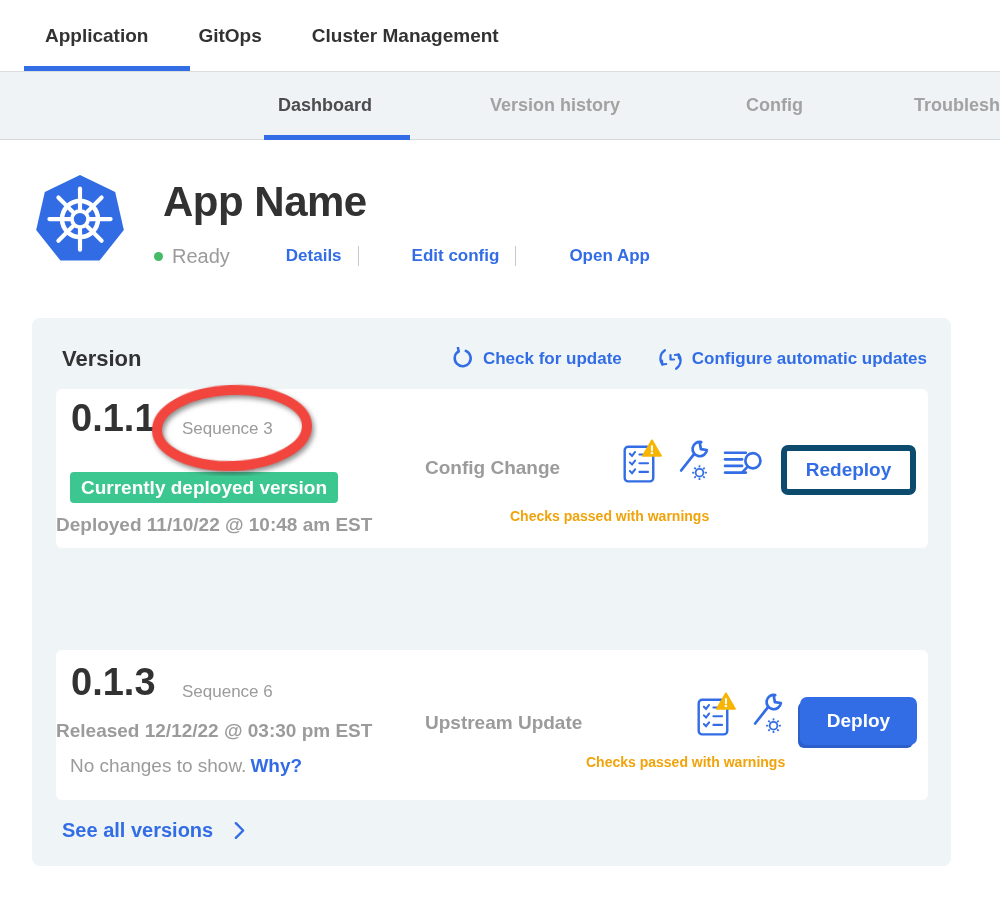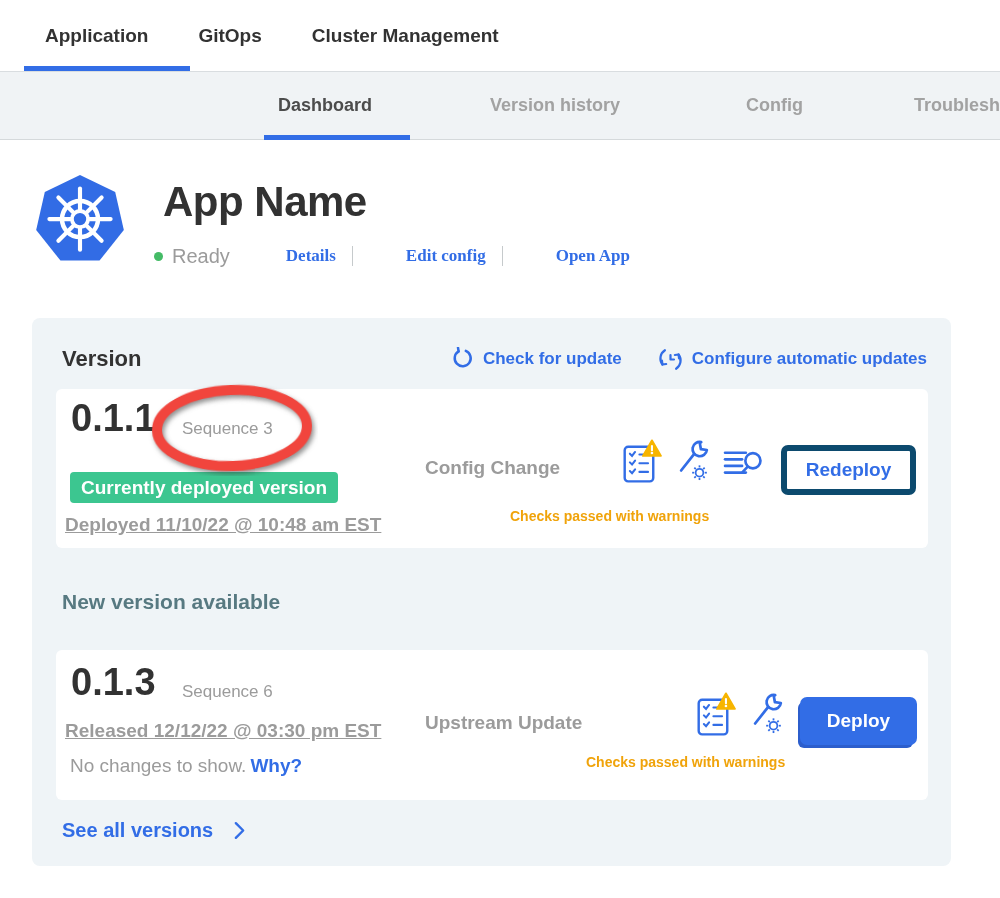--- a/index.html
+++ b/index.html
@@ -21,21 +21,21 @@
   .sub-tab.active { color:#4c4c4c; }
   .sub-tab.t0 { left:278px; } .sub-tab.t1 { left:490px; } .sub-tab.t2 { left:746px; } .sub-tab.t3 { left:914px; }
   .sub-underline { position:absolute; left:264px; bottom:-1px; width:146px; height:5px; background:#326de6; }
 
   
   .app-logo { position:absolute; left:35px; top:172px; width:90px; height:96px; }
   .app-name { position:absolute; left:163px; top:178px; font-size:42px; font-weight:700; color:#323232; letter-spacing:-0.5px; }
   .status-row { position:absolute; left:154px; top:243px; height:26px; display:flex; align-items:center; }
   .status-dot { width:9px; height:9px; border-radius:50%; background:#44bb66; margin-right:9px; }
   .status-text { font-size:20px; font-weight:500; color:#9b9b9b; margin-right:19px; }
-  .header-link { border:none; background:none; font-family:Liberation Serif, serif; font-size:17px; font-weight:700; color:#326de6; cursor:pointer;padding-left:37px; }
+  .header-link { border:none; background:none; font-family:Liberation Sans, sans-serif; font-size:17px; font-weight:700; color:#326de6; cursor:pointer;padding-left:37px; }
   .link-divider { width:1px; height:20px; background:#c6cacc; margin:0 16px; }
 
   
   .version-card { position:absolute; left:32px; top:318px; width:919px; height:548px; background:#eff4f7; border-radius:8px; }
   .card-header { position:absolute; top:28px; left:30px; right:24px; display:flex; align-items:center; }
   .card-title { font-size:22px; font-weight:700; color:#323232; }
   .card-actions { margin-left:auto; display:flex; align-items:center; gap:36px; }
   .card-action { display:flex; align-items:center; gap:9px; border:none; background:none; font-family:inherit;
                  font-size:17px; font-weight:700; color:#326de6; cursor:pointer; }
 
@@ -47,21 +47,21 @@
   .row-current .version-number { top:8px; }
   .row-available .version-number { top:11px; }
   .sequence { position:absolute; left:126px; font-size:17px; font-weight:400; color:#9b9b9b; }
   .row-current .sequence { top:30px; }
   .row-available .sequence { top:32px; }
 
   .annotation { position:absolute; left:90px; top:-9px; width:172px; height:96px; pointer-events:none; z-index:3; }
 
   .deployed-badge { position:absolute; left:14px; top:83px; height:31px; line-height:31px; padding:0 11px;
                     background:#3cc690; color:#fff; font-size:19px; font-weight:700; border-radius:4px; }
-  .meta-line { position:absolute; left:9px; font-size:19px; font-weight:700; color:#9b9b9b;text-decoration:underline; }
+  .meta-line { position:absolute; left:0; font-size:19px; font-weight:700; color:#9b9b9b; }
   .deployed-date { top:125px; }
   .released-date { top:70px; }
   .no-changes { position:absolute; left:14px; top:105px; font-size:19px; font-weight:400; color:#9b9b9b; }
   .why-link { border:none; background:none; font-family:inherit; font-size:19px; font-weight:700; color:#326de6; cursor:pointer; margin-left:4px; }
 
   .row-source { position:absolute; left:369px; font-size:19px; font-weight:700; color:#9b9b9b; }
   .row-current .row-source { top:68px; }
   .row-available .row-source { top:62px; }
 
   .row-icons { position:absolute; display:flex; align-items:flex-start; gap:13px; }
@@ -225,21 +225,20 @@
               <line x1="26" y1="19.8" x2="20.5" y2="25.5"></line>
             </g>
           </svg>
         </button>
       </div>
 
       <div class="checks-text">Checks passed with warnings</div>
       <button class="redeploy-btn">Redeploy</button>
     </div>
 
-    <h3 class="new-version-heading">New version available</h3>
 
     <div class="version-row row-available">
       <div class="version-number">0.1.3</div>
       <div class="sequence">Sequence 6</div>
       <div class="meta-line released-date">Released 12/12/22 @ 03:30 pm EST</div>
       <div class="no-changes">
         <span>No changes to show.</span><button class="why-link">Why?</button>
       </div>
 
       <div class="row-source">Upstream Update</div>

